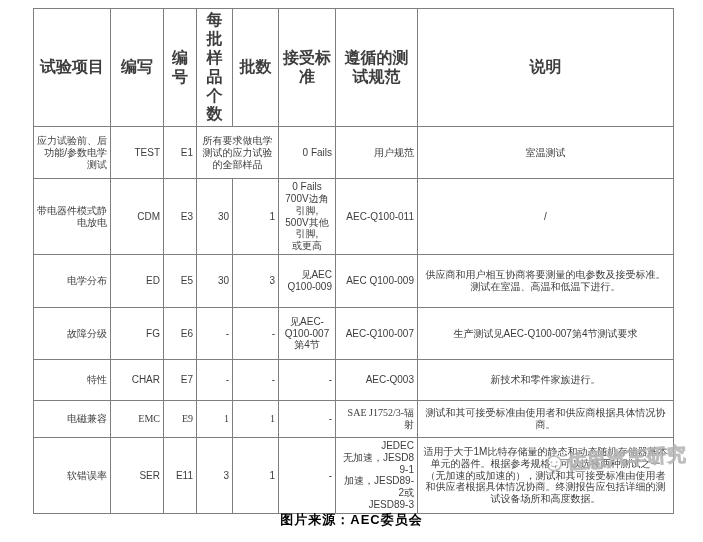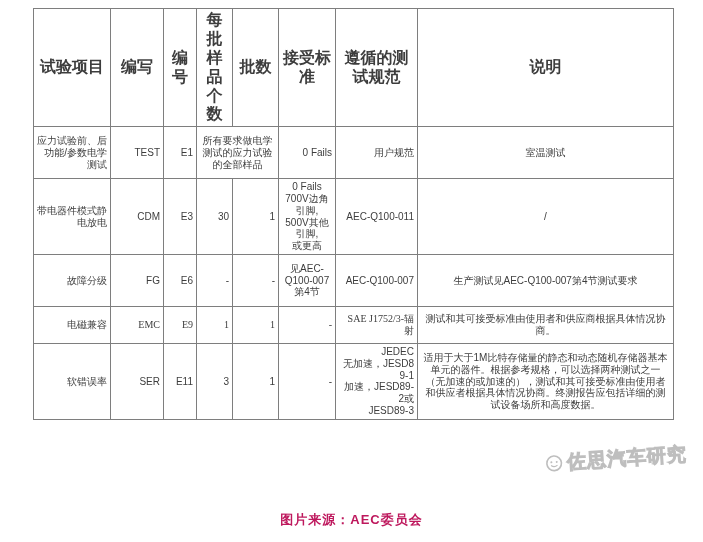--- a/index.html
+++ b/index.html
@@ -17,21 +17,21 @@
     font-size:10px;line-height:1.18;
     padding:2px 3px;vertical-align:middle;
     white-space:pre-line;word-break:break-all;overflow:hidden;
     color:#3d3d3d;
   }
   th{font-weight:bold;text-align:center;font-size:16px;}
   td.ac{text-align:right;}
   td.al{text-align:center;}
   .caption{
     position:absolute;left:0;top:511px;width:703px;
-    text-align:center;font-size:13px;font-weight:bold;color:#be185d;
+    text-align:center;font-size:13px;font-weight:bold;color:#000000;
     letter-spacing:1px;
   }
   .watermark{
     position:absolute;left:545px;top:446px;
     display:flex;align-items:center;gap:4px;
     transform:rotate(-4deg);pointer-events:none;opacity:.85;
   }
   .wm-text{
     font-size:19px;font-weight:bold;letter-spacing:1px;
     color:transparent;-webkit-text-stroke:1px #b3b3b3;
@@ -85,31 +85,52 @@
           <td class="ac">1</td>
           <td class="al">0 Fails
 700V边角
 引脚,
 500V其他
 引脚,
 或更高</td>
           <td class="ac">AEC-Q100-011</td>
           <td class="al">/</td>
         </tr>
+        <tr style="height: 53px;">
+          <td class="ac">电学分布</td>
+          <td class="ac">ED</td>
+          <td class="ac">E5</td>
+          <td class="ac">30</td>
+          <td class="ac">3</td>
+          <td class="ac">见AEC
+Q100-009</td>
+          <td class="ac">AEC Q100-009</td>
+          <td class="al">供应商和用户相互协商将要测量的电参数及接受标准。测试在室温、高温和低温下进行。</td>
+        </tr>
         <tr style="height: 52px;">
           <td class="ac">故障分级</td>
           <td class="ac">FG</td>
           <td class="ac">E6</td>
           <td class="ac">-</td>
           <td class="ac">-</td>
           <td class="al">见AEC-
 Q100-007
 第4节</td>
           <td class="ac">AEC-Q100-007</td>
           <td class="al">生产测试见AEC-Q100-007第4节测试要求</td>
+        </tr>
+        <tr style="height: 41px;">
+          <td class="ac">特性</td>
+          <td class="ac">CHAR</td>
+          <td class="ac">E7</td>
+          <td class="ac">-</td>
+          <td class="ac">-</td>
+          <td class="ac">-</td>
+          <td class="ac">AEC-Q003</td>
+          <td class="al">新技术和零件家族进行。</td>
         </tr>
         <tr style="height: 37px; font-family: Liberation Serif, serif;">
           <td class="ac">电磁兼容</td>
           <td class="ac">EMC</td>
           <td class="ac">E9</td>
           <td class="ac">1</td>
           <td class="ac">1</td>
           <td class="ac">-</td>
           <td class="ac">SAE J1752/3-辐射</td>
           <td class="al">测试和其可接受标准由使用者和供应商根据具体情况协商。</td>

